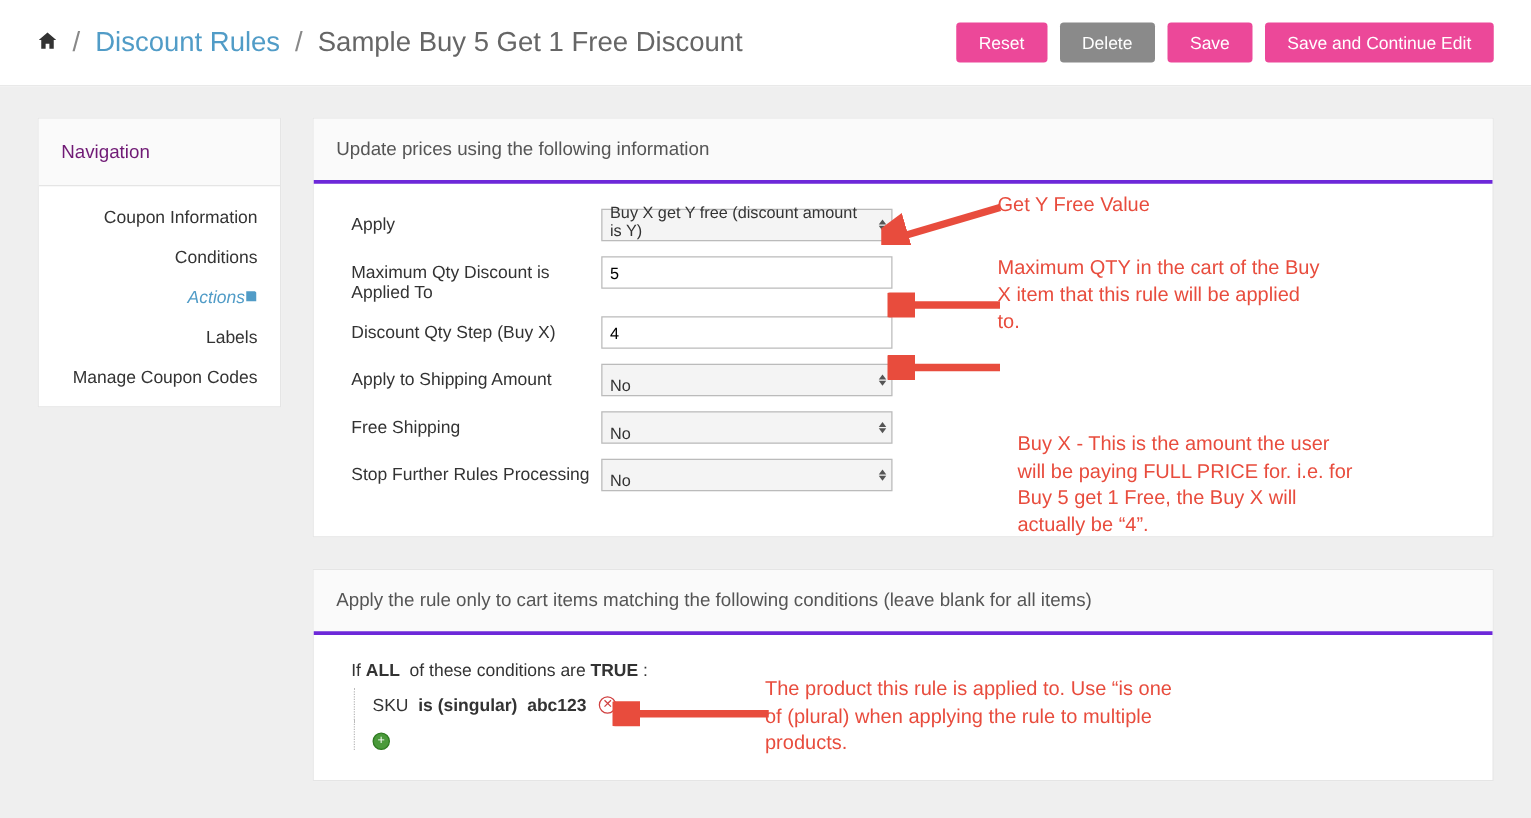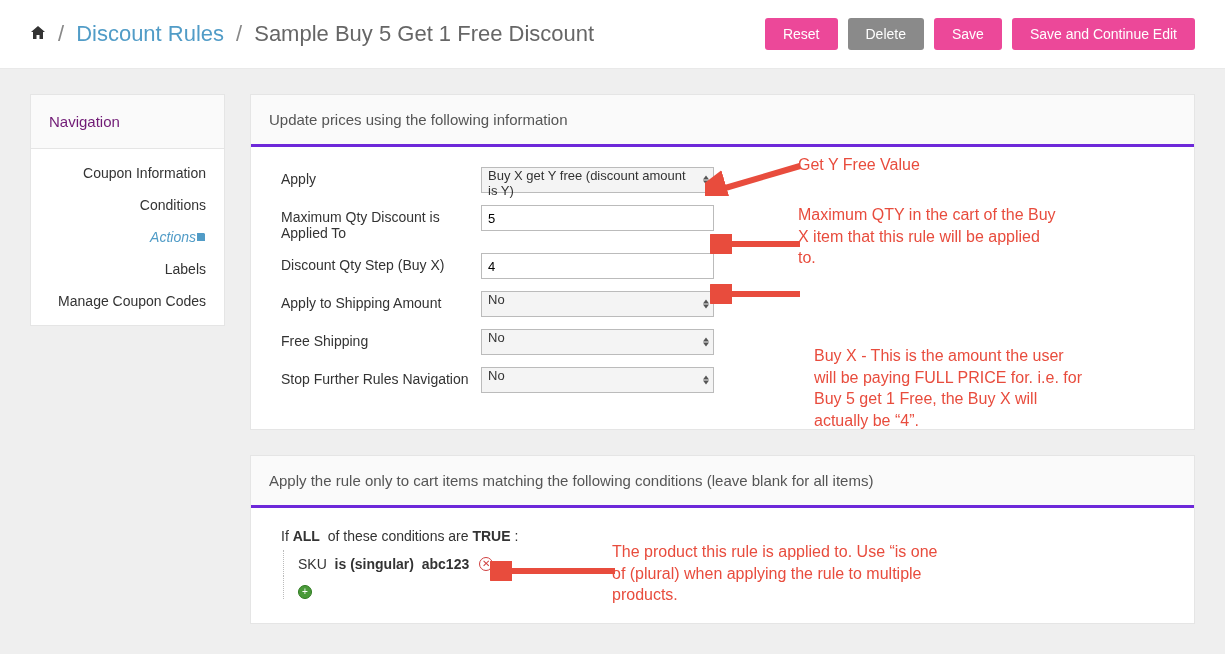--- a/index.html
+++ b/index.html
@@ -99,22 +99,22 @@
     font-size: 13px;
     background: #fff;
   }
   .form-row .select-wrap {
     position: relative;
     width: 100%;
     height: 26px;
     border: 1px solid #bbb;
     background: #f4f4f4;
     display: flex;
-    align-items: flex-start;
-    padding: 0 22px 0 6px;
+    align-items: flex-end;
+    padding: 16px 22px 0 6px;
     font-size: 13px;
   }
   .form-row .select-wrap .caret {
     position: absolute;
     right: 4px;
     top: 50%;
     transform: translateY(-50%);
     display: flex;
     flex-direction: column;
     gap: 1px;
@@ -236,21 +236,21 @@
             <div class="select-wrap">
               <span>No</span>
               <span class="caret">
                   <span class="up"></span>
                   <span class="dn"></span>
                 </span>
             </div>
           </div>
         </div>
         <div class="form-row">
-          <div class="lbl">Stop Further Rules Navigation</div>
+          <div class="lbl">Stop Further Rules Processing</div>
           <div class="ctrl">
             <div class="select-wrap">
               <span>No</span>
               <span class="caret">
                   <span class="up"></span>
                   <span class="dn"></span>
                 </span>
             </div>
           </div>
         </div>

